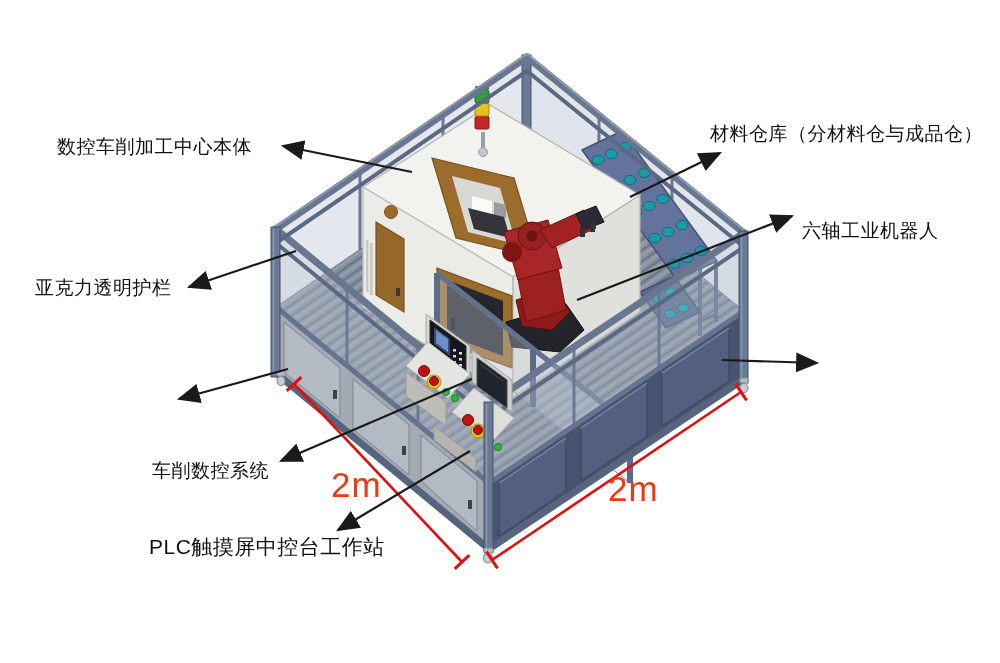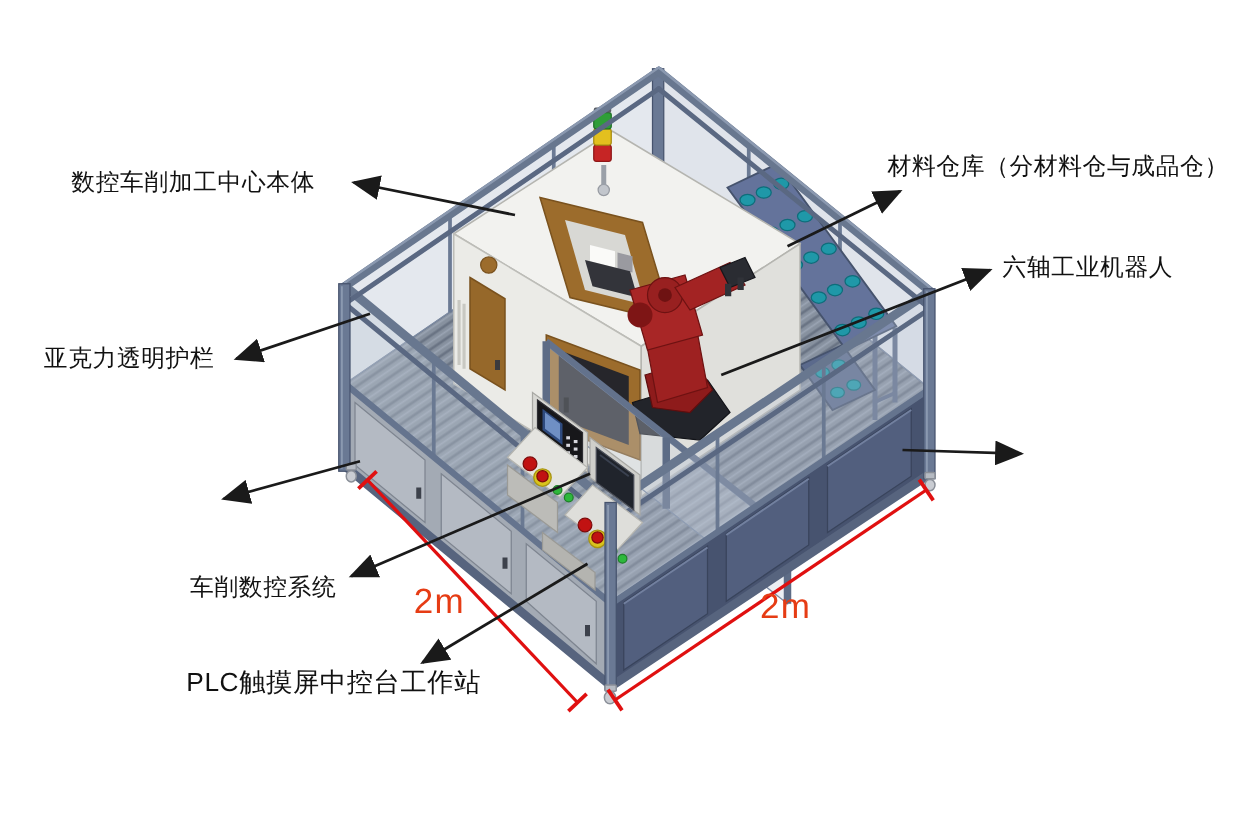--- a/index.html
+++ b/index.html
@@ -3,21 +3,21 @@
 <meta charset="utf-8">
 <style>
   html,body{margin:0;padding:0;background:#fff;}
   #stage{position:relative;width:1000px;height:663px;background:#fff;overflow:hidden;
          font-family:"Liberation Sans","DejaVu Sans",sans-serif;}
   #scene{position:absolute;left:0;top:0;}
   .lbl{position:absolute;white-space:nowrap;color:var(--annotation-text,#111);
        font-size:19px;line-height:1.25;letter-spacing:.5px;}
   .lbl-big{font-size:21px;text-align:right;}
   .dimtxt{position:absolute;white-space:nowrap;color:var(--dimension-text,#e63c14);
-          font-size:28px;letter-spacing:1px;}
+          font-size:35px;letter-spacing:1px;}
   .leader{stroke:var(--leader-line,#1a1a1a);stroke-width:2.2;fill:none;}
   .dim{stroke:var(--dimension-line,#e01010);fill:none;}
 </style>
 </head>
 <body>
 
 <div id="stage">
 
 <svg id="scene" width="1000" height="663" viewBox="0 0 1000 663">
   <defs>
@@ -251,21 +251,21 @@
     <line class="leader" x1="296" y1="251" x2="189" y2="287" marker-end="url(#arrow)"></line>
     <line class="leader" x1="288" y1="369" x2="179" y2="399" marker-end="url(#arrow)"></line>
     <line class="leader" x1="472" y1="379" x2="281" y2="461" marker-end="url(#arrow)"></line>
     <line class="leader" x1="470" y1="451" x2="338" y2="530" marker-end="url(#arrow)"></line>
     <line class="leader" x1="722" y1="360" x2="817" y2="363" marker-end="url(#arrow)"></line>
   </g>
 </svg>
 
 <div class="lbl" style="left:57px;top:135px">数控车削加工中心本体</div>
 <div class="lbl" style="left:710px;top:122px">材料仓库（分材料仓与成品仓）</div>
-<div class="lbl" style="left:802px;top:203px">六轴工业机器人</div>
+<div class="lbl" style="left:802px;top:219px">六轴工业机器人</div>
 <div class="lbl" style="left:35px;top:276px">亚克力透明护栏</div>
 <div class="lbl" style="left:152px;top:459px">车削数控系统</div>
 <div class="lbl lbl-big" style="left:149px;top:534px">PLC触摸屏中控台工作站</div>
 
 <div class="dimtxt" style="left:331px;top:465px">2m</div>
 <div class="dimtxt" style="left:608px;top:469px">2m</div>
 
 </div>
 
 </body></html>

